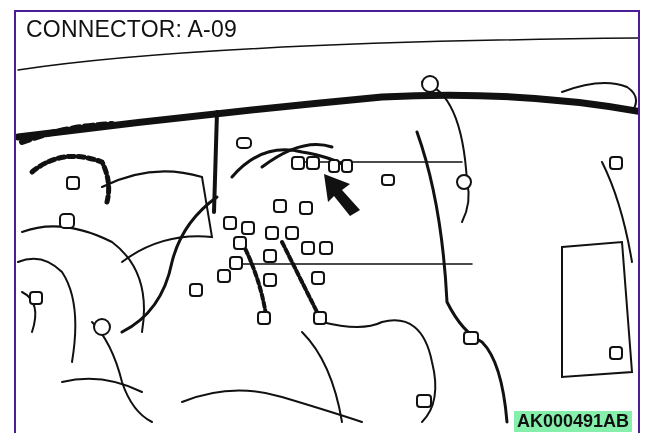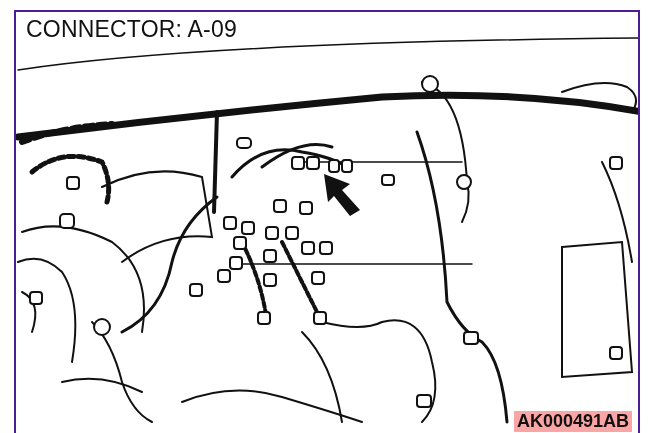--- a/index.html
+++ b/index.html
@@ -1,19 +1,19 @@
 <!DOCTYPE html>
 <html><head>
 <meta charset="utf-8">
 <style>
   html, body { margin:0; padding:0; background:#fff; }
   body { width:650px; height:433px; position:relative; overflow:hidden; font-family:"Liberation Sans", sans-serif; }
   .frame { position:absolute; left:14px; top:10px; width:626px; height:428px; border:2px solid #4c1d95; box-sizing:border-box; background:#fff; overflow:hidden; }
   .title { position:absolute; left:10px; top:4px; font-size:23px; color:#111; letter-spacing:0.2px; }
-  .code { position:absolute; right:6px; bottom:4px; font-size:18px; font-weight:bold; color:#111; background:#fca5a5; padding:0 3px; }
+  .code { position:absolute; right:6px; bottom:4px; font-size:18px; font-weight:bold; color:#111; background:#86efac; padding:0 3px; }
   svg.art { position:absolute; left:0; top:0; }
 </style>
 </head>
 <body>
 
 <div class="frame">
   <svg class="art" width="626" height="412" viewBox="14 10 626 412">
     <g fill="none" stroke="#111" stroke-width="2" stroke-linecap="round">
 
       <path d="M16 68 Q200 40 640 36" stroke-width="1.5"></path>

